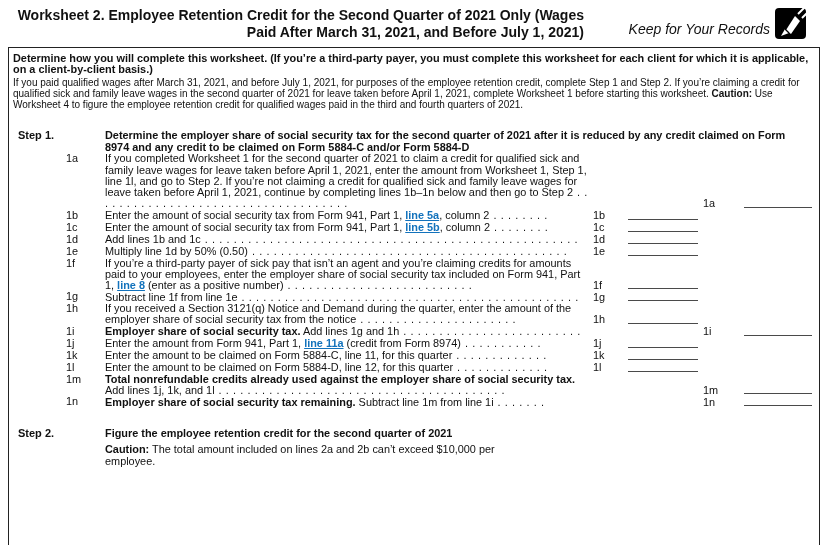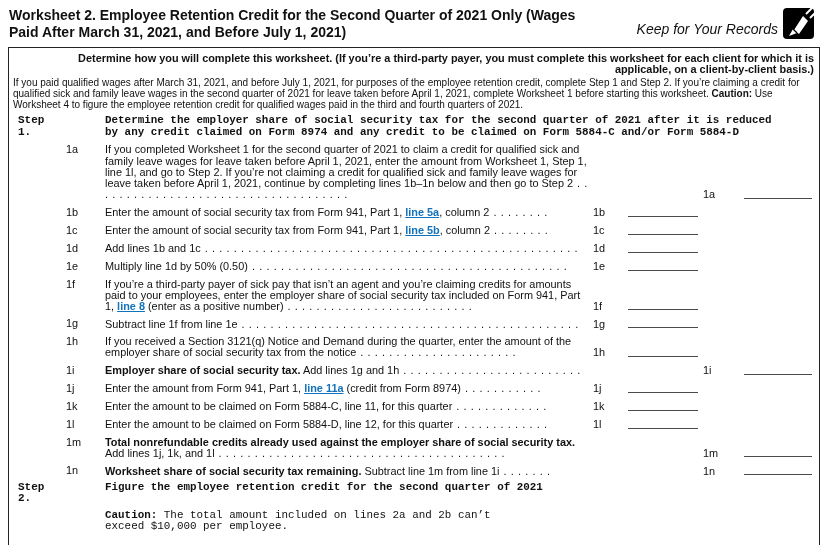--- a/index.html
+++ b/index.html
@@ -3,38 +3,38 @@
 <meta charset="utf-8">
 <style>
   * { box-sizing: border-box; }
   html,body { margin:0; padding:0; }
   body {
     width:828px; height:545px; overflow:hidden;
     background:#ffffff; color:#111;
     font-family:"Liberation Sans", sans-serif;
   }
   
-  .header { display:flex; justify-content:space-between; align-items:flex-end; padding:5px 11px 7px 9px; }
+  .header { display:flex; justify-content:space-between; align-items:flex-end; padding:5px 19px 7px 9px;text-align:right; }
   .title { font-size:14px; font-weight:bold; line-height:16.5px; max-width:575px; }
   .header-right { display:flex; align-items:flex-end; gap:5px; }
   .keep { font-style:italic; font-size:14px; white-space:nowrap; padding-bottom:3px; }
   .pencil { width:34px; height:35px; display:block; }
   
   .box { margin:0 8px; border:1.6px solid #222; padding:5px 5px 0 4px; height:520px; }
-  .intro-bold { font-weight:bold; font-size:10.9px; line-height:11.3px; margin:0 0 1px 8px;text-align:right; }
+  .intro-bold { font-weight:bold; font-size:10.9px; line-height:11.3px; margin:0 0 1px 0; }
   .intro-body { font-size:10px; line-height:11.3px; margin:0; }
   .intro-body b { font-weight:bold; }
   
-  .step-row { display:grid; grid-template-columns:47px 42px auto; margin-top:5px;font-family:Liberation Mono, monospace; }
+  .step-row { display:grid; grid-template-columns:47px 42px auto; margin-top:20px; }
   .step-label { font-weight:bold; font-size:11px; padding-left:5px; line-height:11.5px; }
   .step-heading { font-weight:bold; font-size:10.9px; line-height:11.5px; max-width:688px; padding-left:3px; margin:0; }
   .step-caution { font-size:10.9px; line-height:11.5px; max-width:432px; padding-left:3px; margin:5px 0 0 0; grid-column:3; }
   .step-caution b { font-weight:bold; }
   
-  .row { display:grid; grid-template-columns:47px 42px 488px 34px 76px 40px auto; align-items:end; margin-top:6px; }
+  .row { display:grid; grid-template-columns:47px 42px 488px 34px 76px 40px auto; align-items:end; }
   .c-num { font-size:10.9px; line-height:11.2px; padding-left:6px; align-self:start; }
   .c-text { font-size:10.9px; line-height:11.2px; margin:0; padding-left:3px; }
   .c-text .lead { font-weight:bold; }
   .dots { margin-left:4px; letter-spacing:0.6px; white-space:normal; color:#111; }
   .c-elabel { font-size:10.9px; line-height:11.2px; padding-left:3px; }
   .c-eline .uline, .c-eline2 .uline { border-bottom:1.4px solid #4a4a4a; margin:0 2px 2px 4px; height:10px; }
   .link { color:#1272bc; text-decoration:underline; cursor:pointer;font-weight:bold; }
 </style>
 </head>
 <body>
@@ -217,21 +217,21 @@
       <div></div>
     <div class="c-elabel">1m</div>
     <div class="c-eline2">
         <div class="uline"></div>
       </div>
   </div>
 
   <div class="row">
     <div></div>
     <div class="c-num">1n</div>
-    <p class="c-text"><span class="lead">Worksheet share of social security tax remaining.</span><span> Subtract line 1m from line 1i</span><span class="dots">. . . . . . .</span></p>
+    <p class="c-text"><span class="lead">Employer share of social security tax remaining.</span><span> Subtract line 1m from line 1i</span><span class="dots">. . . . . . .</span></p>
     <div></div>
       <div></div>
     <div class="c-elabel">1n</div>
     <div class="c-eline2">
         <div class="uline"></div>
       </div>
   </div>
 
   <div class="step-row">
     <div class="step-label">Step 2.</div>

